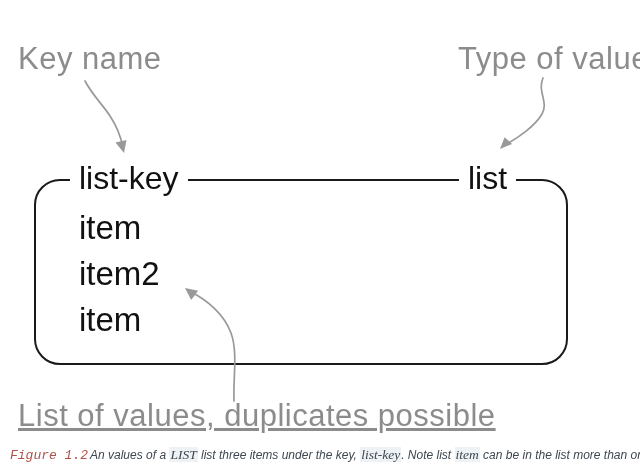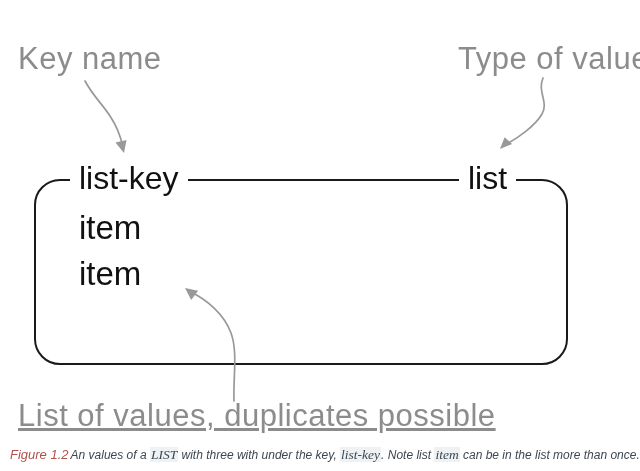--- a/index.html
+++ b/index.html
@@ -73,21 +73,21 @@
     position: absolute;
     left: 10px;
     top: 447px;
     font-size: 12px;
     font-style: italic;
     color: #3d4751;
     white-space: nowrap;
   }
   #figure-number {
     color: #b0524a;
-    font-family: Liberation Sans, sans-serif;
+    font-family: Liberation Mono, monospace;
     font-size: 13px;
     margin-right: 2px;
   }
   .caption-term {
     font-family: "Liberation Serif", serif;
     font-size: 13.5px;
     background: #eef2f5;
     padding: 0 1px;
   }
 </style>
@@ -101,20 +101,21 @@
   <div id="type-of-value-label" class="label-gray">Type of value</div>
 
   <div id="list-box"></div>
 
   <div id="list-key-label" class="border-label">list-key</div>
 
   <div id="value-type-label" class="border-label">list</div>
 
   <div id="item-list">
     <div>item</div>
+    <div>item2</div>
     <div>item</div>
   </div>
 
   <div id="list-of-values-label" class="label-gray">List of values, duplicates possible</div>
 
   <svg id="arrow-layer" viewBox="0 0 640 471" xmlns="http://www.w3.org/2000/svg">
     <g>
       <path d="M 85 81 C 93 96, 103 105, 110 116 C 116 125, 121 138, 123 147"></path>
       <polygon points="124,153 115.5,142.6 126.5,140.1"></polygon>
     </g>
@@ -122,16 +123,16 @@
       <path d="M 543 78 C 537 92, 549 102, 542 114 C 535 126, 518 138, 505 145"></path>
       <polygon points="500,149 504.6,137.3 512.1,143.9"></polygon>
     </g>
     <g>
       <path d="M 234 401 C 233 378, 238 352, 231 333 C 224 314, 207 300, 191 292"></path>
       <polygon points="185,288 198.1,290.8 191.2,299.9"></polygon>
     </g>
   </svg>
 
   <div id="figure-caption">
-    <span id="figure-number">Figure 1.2</span><span>An values of a </span><span class="caption-term">LIST</span><span> with three with under the key, </span><span class="caption-term">list-key</span><span>. Note list </span><span class="caption-term">item</span><span> can be in the list more than once.</span>
+    <span id="figure-number">Figure 1.2</span><span>An values of a </span><span class="caption-term">LIST</span><span> list three items under the key, </span><span class="caption-term">list-key</span><span>. Note list </span><span class="caption-term">item</span><span> can be in the list more than once.</span>
   </div>
 
 </div>
 
 </body></html>

